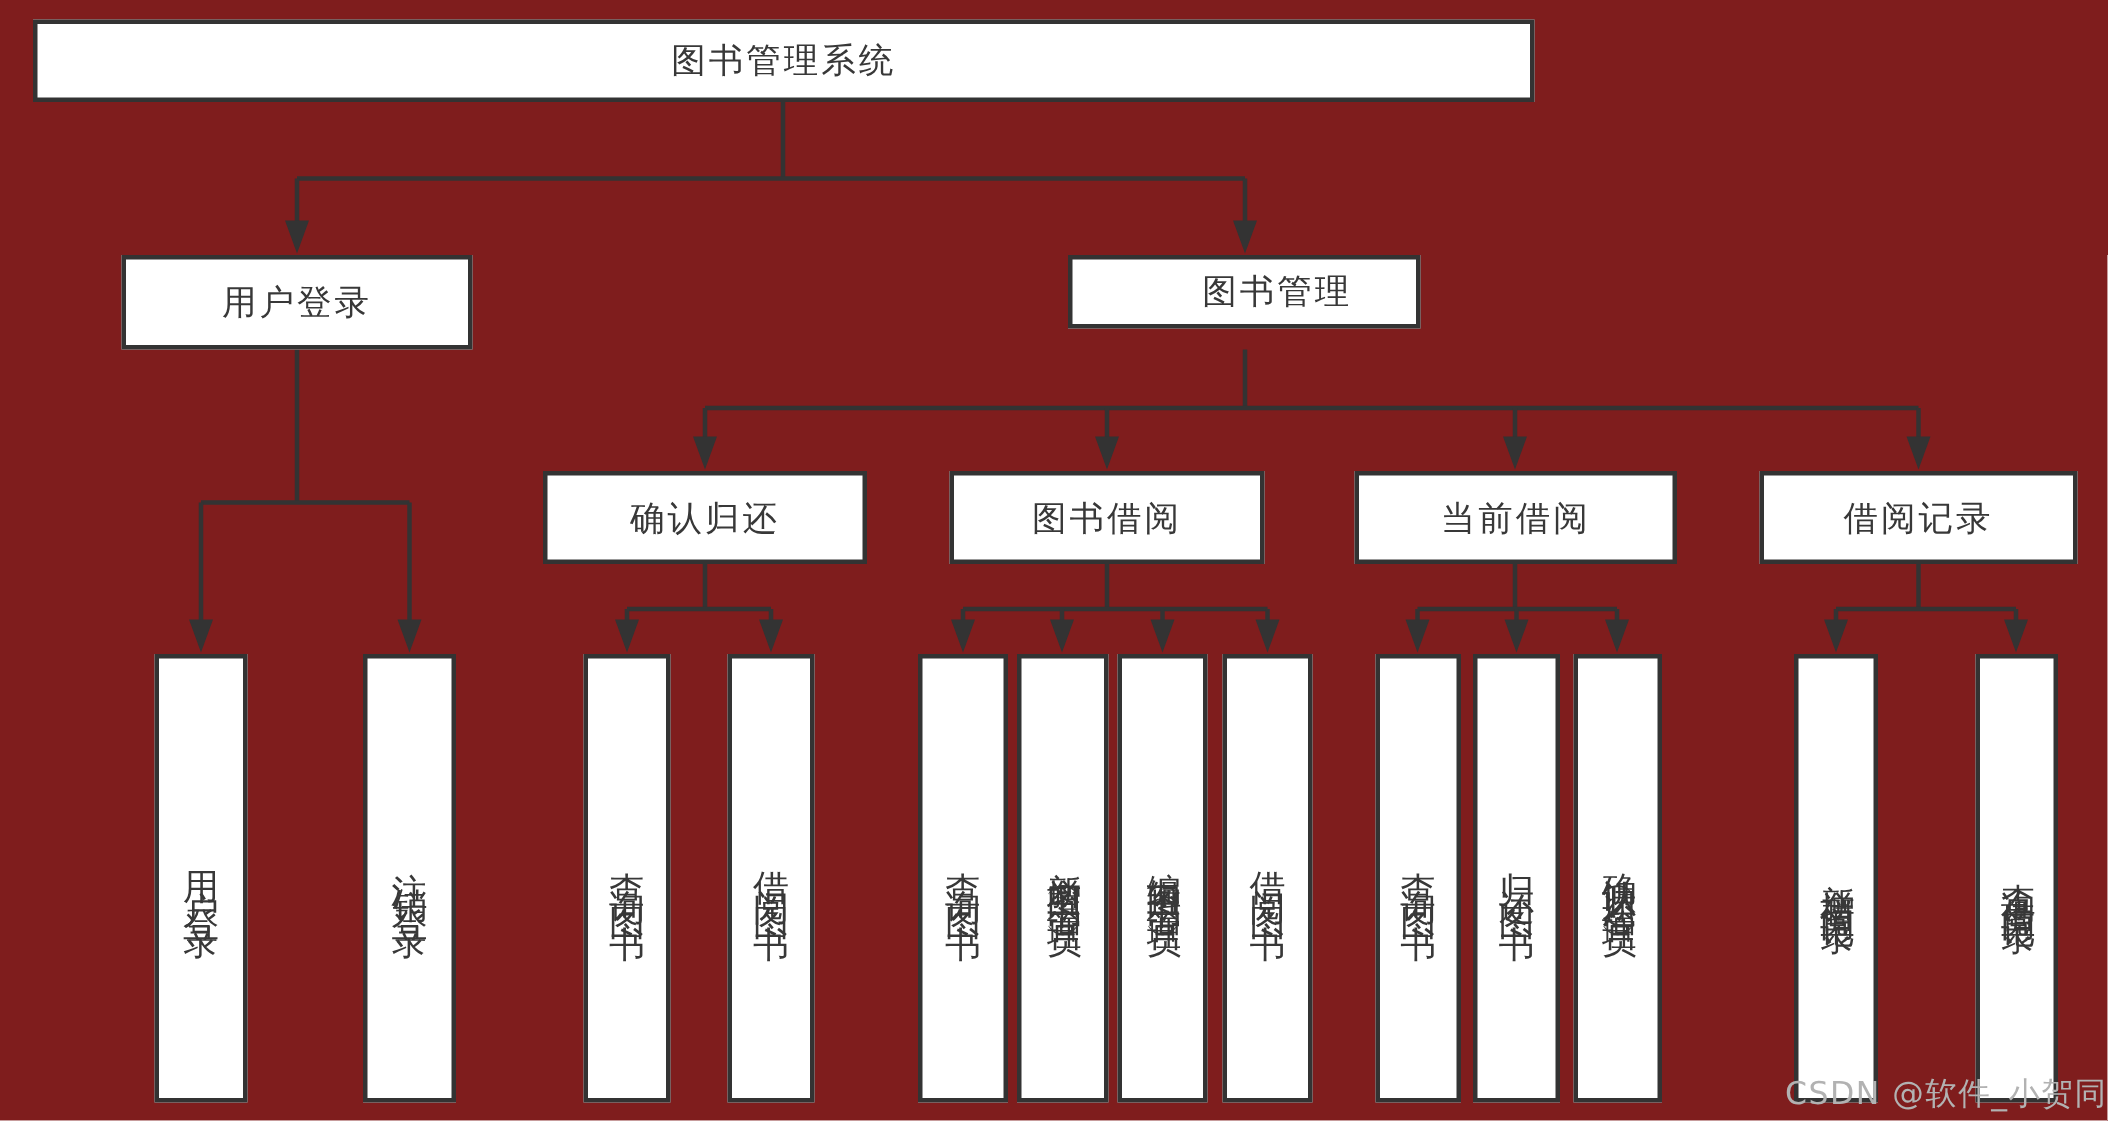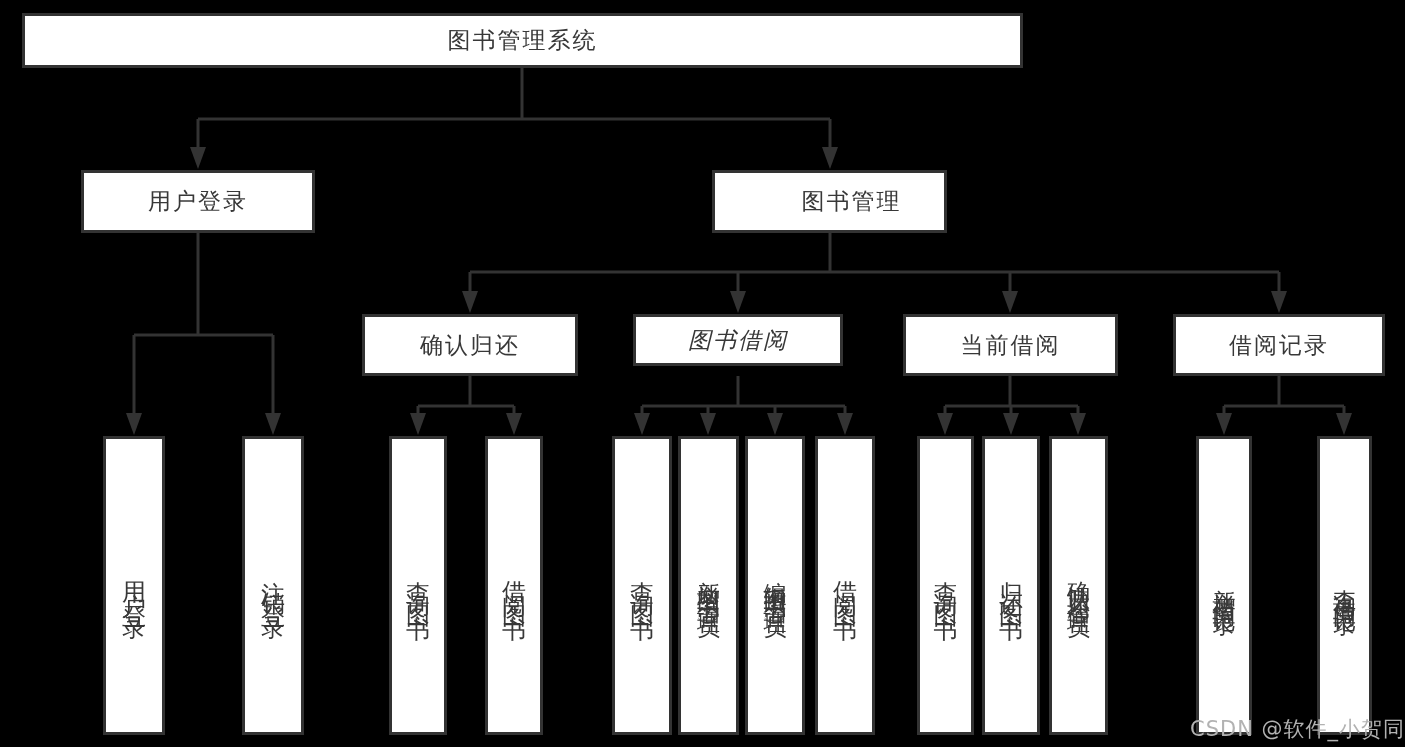--- a/index.html
+++ b/index.html
@@ -4,21 +4,21 @@
 <style>
   html, body {
     margin: 0;
     padding: 0;
     background: #ffffff;
   }
   #stage {
     position: relative;
     width: 1405px;
     height: 747px;
-    background: #000000;
+    background: #7f1d1d;
     font-family: "DejaVu Sans", "Liberation Sans", sans-serif;
     overflow: hidden;
   }
   #edges {
     position: absolute;
     left: 0; top: 0;
     width: 1405px;
     height: 747px;
     z-index: 1;
   }
@@ -48,23 +48,23 @@
     line-height: 1;
     white-space: nowrap;
   }
   .v-node .vtext.tight {
     font-size: 23px;
     letter-spacing: 5px;
   }
   
   #n-root          { left: 22px;  top: 13px;  width: 1001px; height: 55px; }
   #n-user-login    { left: 81px;  top: 170px; width: 234px;  height: 63px; }
-  #n-book-mgmt     { left: 712px; top: 170px; width: 235px;  height: 63px; padding-left: 44px; }
+  #n-book-mgmt     { left: 712px; top: 170px; width: 235px;  height: 49px; padding-left: 44px; }
   #n-new-books     { left: 362px; top: 314px; width: 216px;  height: 62px; }
-  #n-book-borrow   { left: 633px; top: 314px; width: 210px;  height: 52px; font-style: italic; }
+  #n-book-borrow   { left: 633px; top: 314px; width: 210px;  height: 62px; }
   #n-current-loan  { left: 903px; top: 314px; width: 215px;  height: 62px; }
   #n-loan-records  { left: 1173px;top: 314px; width: 212px;  height: 62px; }
 
   #n-leaf-login    { left: 103px;  width: 62px; }
   #n-leaf-logout   { left: 242px;  width: 62px; }
   #n-leaf-nb-query { left: 389px;  width: 58px; }
   #n-leaf-nb-borrow{ left: 485px;  width: 58px; }
   #n-leaf-bb-query { left: 612px;  width: 60px; }
   #n-leaf-bb-add   { left: 678px;  width: 61px; }
   #n-leaf-bb-edit  { left: 745px;  width: 60px; }

